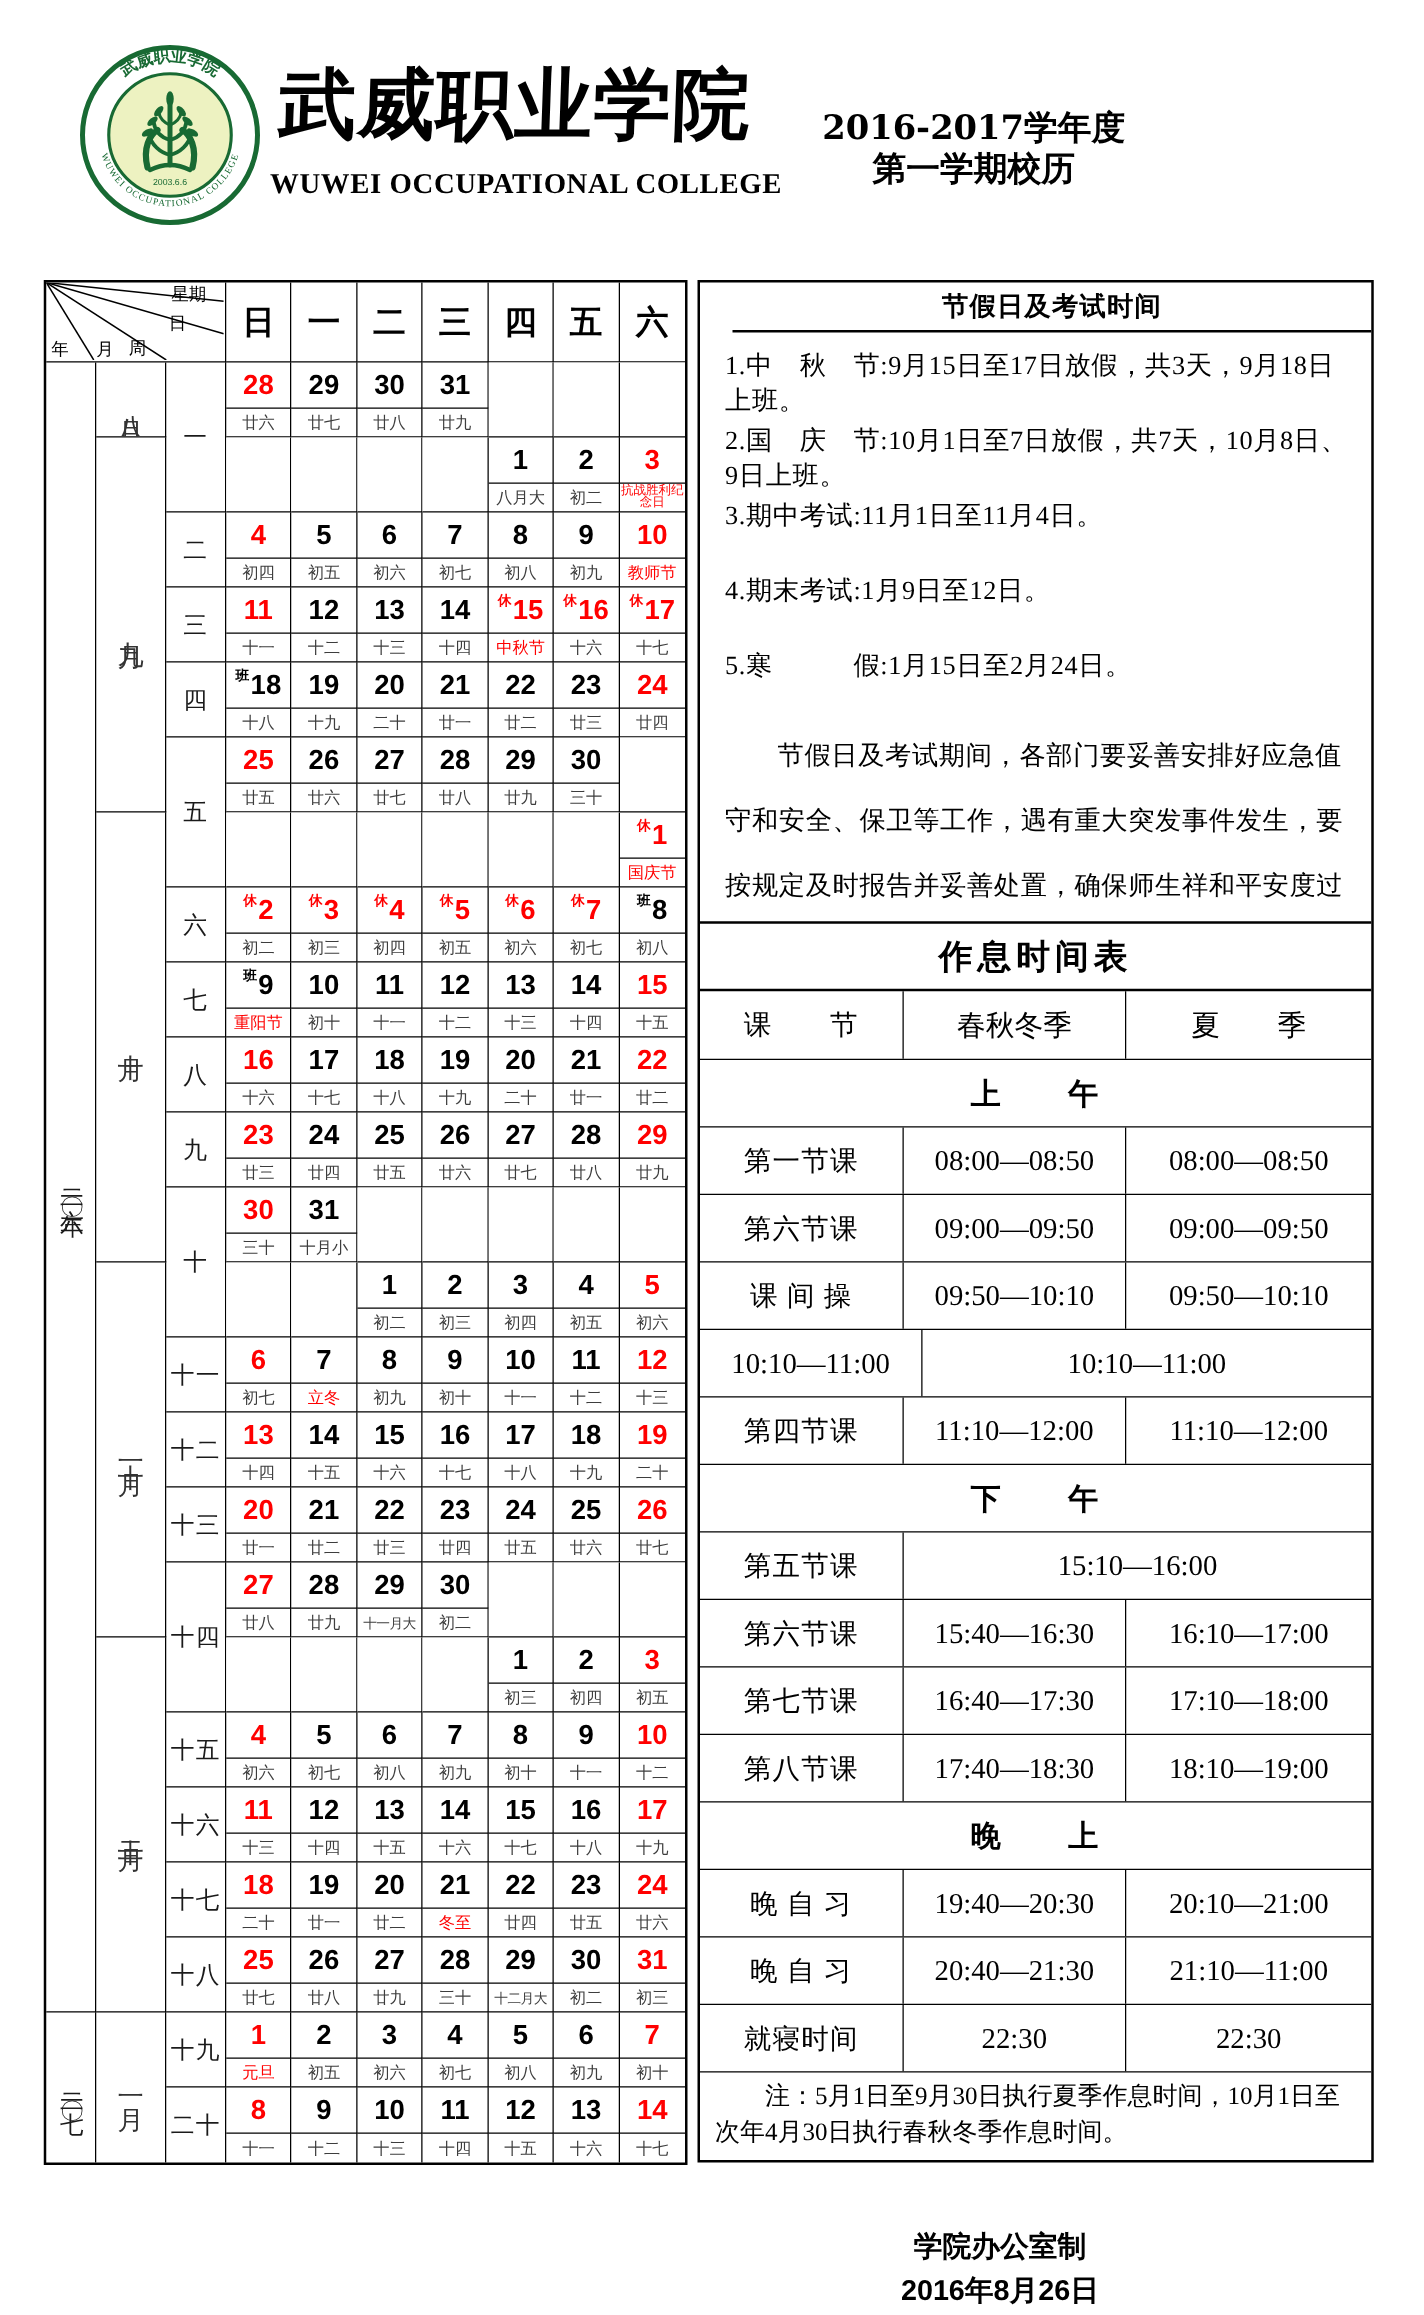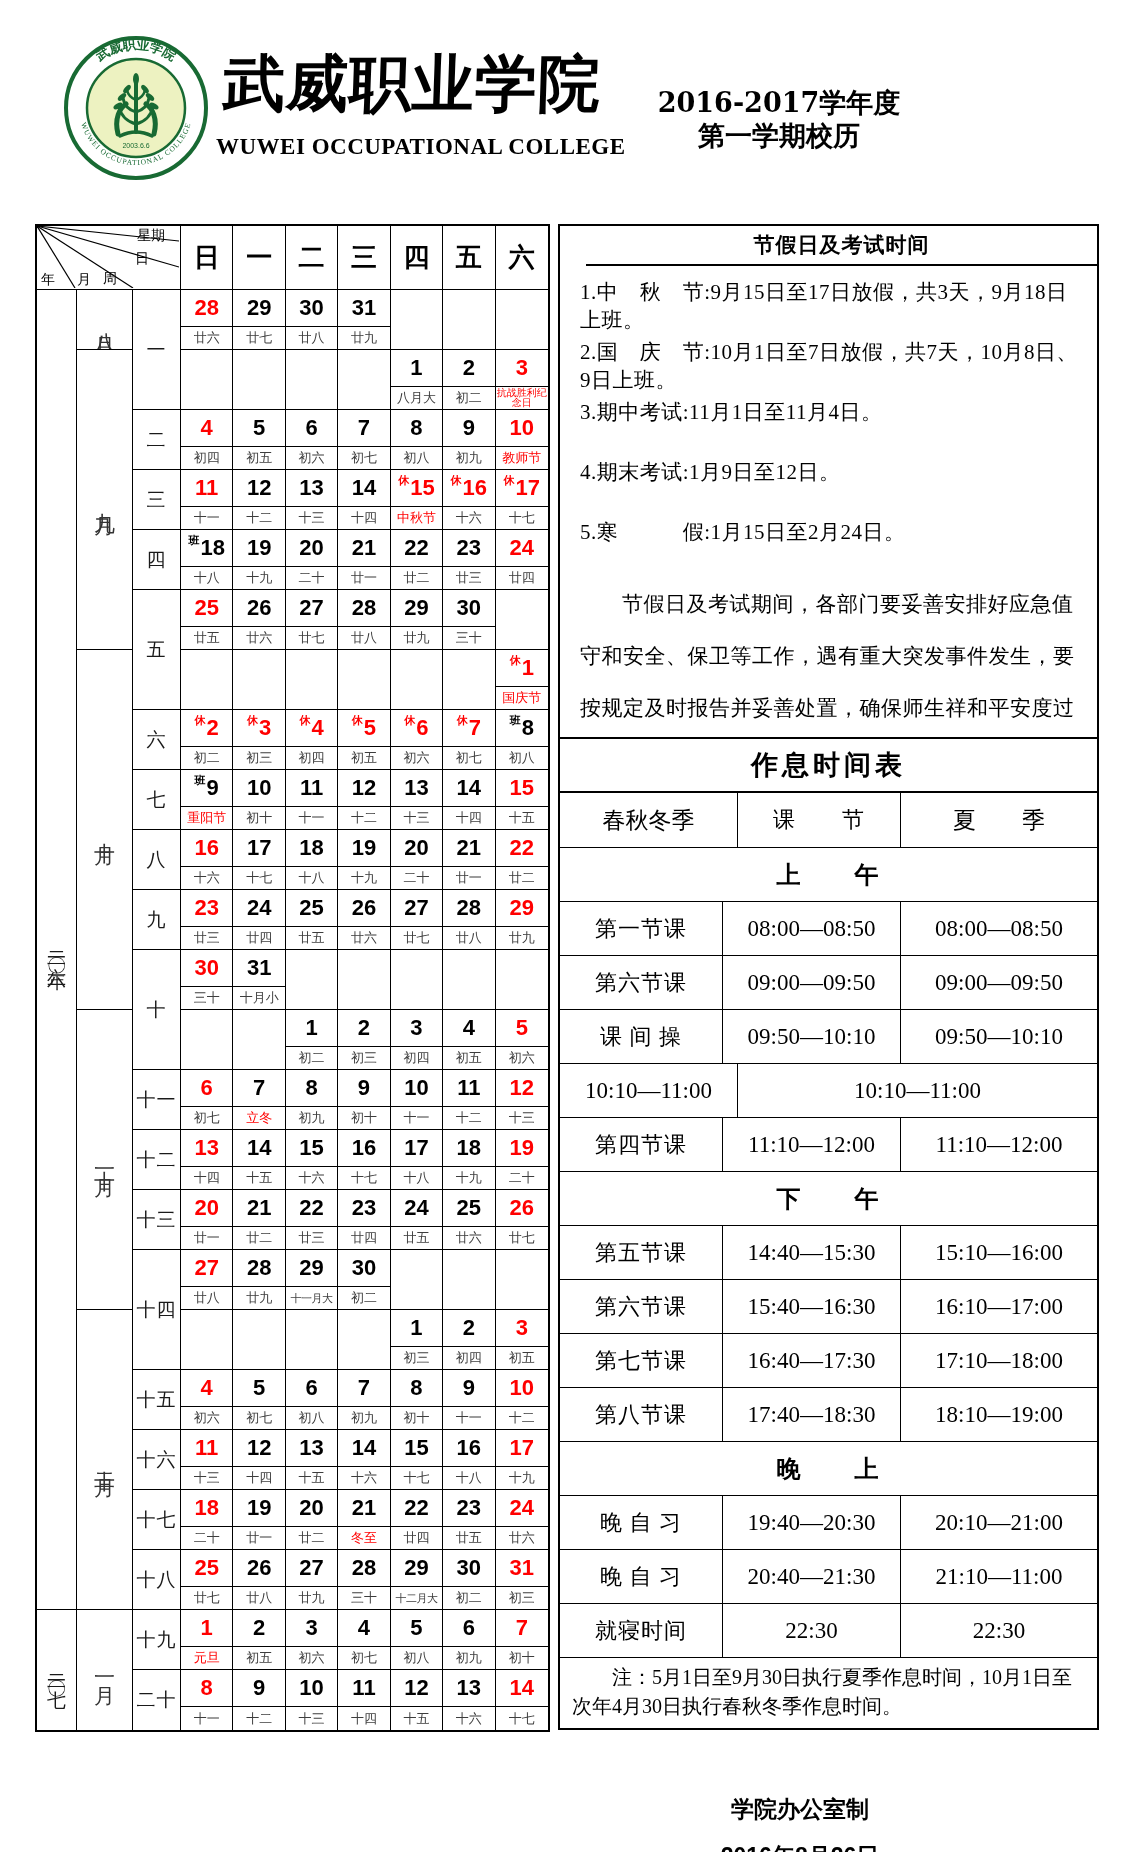--- a/index.html
+++ b/index.html
@@ -52,21 +52,21 @@
   .tc0{width:163px;border-right:1px solid #000;font-size:22px;letter-spacing:1px;}
   .tc1{width:178px;border-right:1px solid #000;}
   .tc2{flex:1;}
   .ttsec{flex:none;height:54px;border-bottom:1px solid #000;display:flex;align-items:center;justify-content:center;
     font-family:"Liberation Sans","DejaVu Sans",sans-serif;font-weight:bold;font-size:24px;letter-spacing:2px;}
   .tt-note{flex:1;font-size:20px;line-height:29px;padding:5px 12px 0 12px;text-indent:2em;}
 
   
   .pfoot{position:absolute;left:480px;top:1778px;width:640px;text-align:center;
     font-family:"Liberation Sans","DejaVu Sans",sans-serif;font-weight:bold;font-size:23px;}
-  .pfoot div{margin-top:16px;}
+  .pfoot div{margin-top:4px;}
 </style>
 </head>
 <body>
 
 <div class="page">
 
   <div class="logo">
     <svg width="148" height="148" viewBox="0 0 148 148">
       <circle cx="74" cy="74" r="70" fill="#ffffff" stroke="#186a33" stroke-width="4"></circle>
       <circle cx="74" cy="74" r="49" fill="#edf2c1" stroke="#186a33" stroke-width="2.5"></circle>
@@ -775,22 +775,22 @@
         <div class="hitem">1.中　秋　节:9月15日至17日放假，共3天，9月18日上班。</div>
         <div class="hitem">2.国　庆　节:10月1日至7日放假，共7天，10月8日、9日上班。</div>
         <div class="hitem">3.期中考试:11月1日至11月4日。</div>
         <div class="hitem">4.期末考试:1月9日至12日。</div>
         <div class="hitem">5.寒　　　假:1月15日至2月24日。</div>
         <div class="hpara">节假日及考试期间，各部门要妥善安排好应急值守和安全、保卫等工作，遇有重大突发事件发生，要按规定及时报告并妥善处置，确保师生祥和平安度过节日和假期。</div>
       </div>
     <div class="tt-title">作息时间表</div>
     <div id="tt" style="display:flex;flex-direction:column;flex:none;">
         <div class="ttrow colhead">
+          <div class="tc tc0">课　　节</div>
           <div class="tc tc1">春秋冬季</div>
-          <div class="tc tc0">课　　节</div>
           <div class="tc tc2">夏　　季</div>
         </div>
         <div class="ttsec">上　　午</div>
         <div class="ttrow">
           <div class="tc tc0">第一节课</div>
           <div class="tc tc1">08:00—08:50</div>
           <div class="tc tc2">08:00—08:50</div>
         </div>
         <div class="ttrow">
           <div class="tc tc0">第六节课</div>
@@ -807,21 +807,20 @@
           <div class="tc tc2">10:10—11:00</div>
         </div>
         <div class="ttrow">
           <div class="tc tc0">第四节课</div>
           <div class="tc tc1">11:10—12:00</div>
           <div class="tc tc2">11:10—12:00</div>
         </div>
         <div class="ttsec">下　　午</div>
         <div class="ttrow">
           <div class="tc tc0">第五节课</div>
-          <div class="tc tc1">14:40—15:30</div>
           <div class="tc tc2">15:10—16:00</div>
         </div>
         <div class="ttrow">
           <div class="tc tc0">第六节课</div>
           <div class="tc tc1">15:40—16:30</div>
           <div class="tc tc2">16:10—17:00</div>
         </div>
         <div class="ttrow">
           <div class="tc tc0">第七节课</div>
           <div class="tc tc1">16:40—17:30</div>

